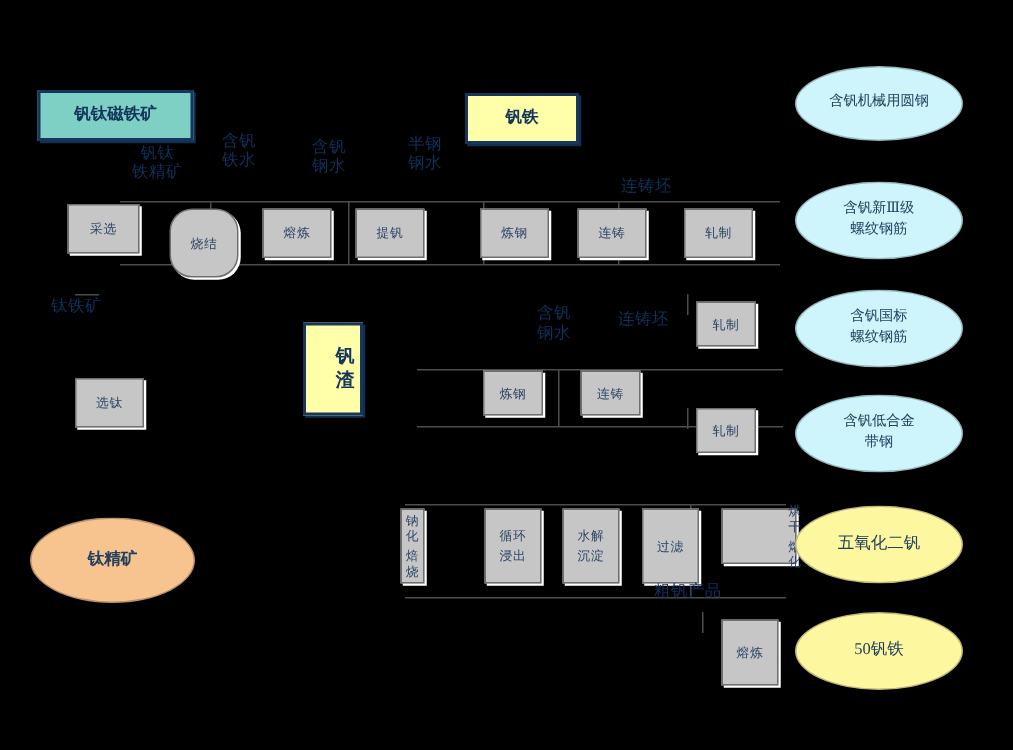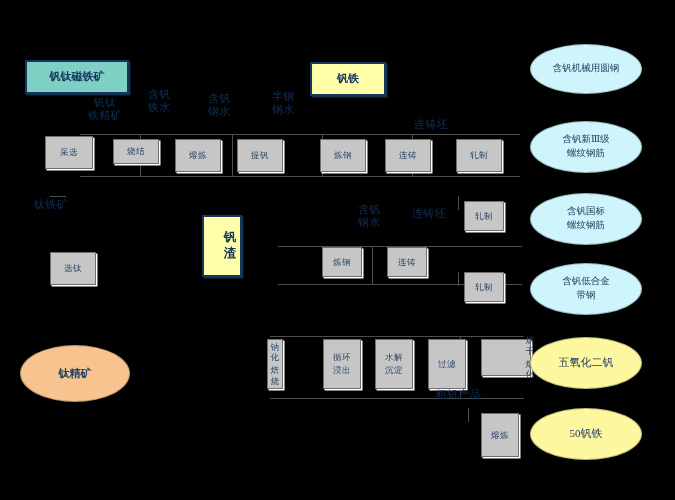--- a/index.html
+++ b/index.html
@@ -105,21 +105,21 @@
 
   <div class="node hl yellow tall" id="n-vanadium-slag" style="left:202px;top:215px;width:40px;height:62px;">
     <span class="two">
       <span>钒渣</span>
     </span>
   </div>
 
   <div class="node proc" style="left:45px;top:136px;width:48px;height:33px;">
     <span>采选</span>
   </div>
-  <div class="node proc" style="left:113px;top:139px;width:46px;height:25px;">
+  <div class="node proc" style="left:113px;top:139px;width:46px;height:46px;border-radius:15px;">
     <span>烧结</span>
   </div>
   <div class="node proc" style="left:175px;top:139px;width:46px;height:33px;">
     <span>熔炼</span>
   </div>
   <div class="node proc" style="left:237px;top:139px;width:46px;height:33px;">
     <span>提钒</span>
   </div>
   <div class="node proc" style="left:320px;top:139px;width:46px;height:33px;">
     <span>炼钢</span>

